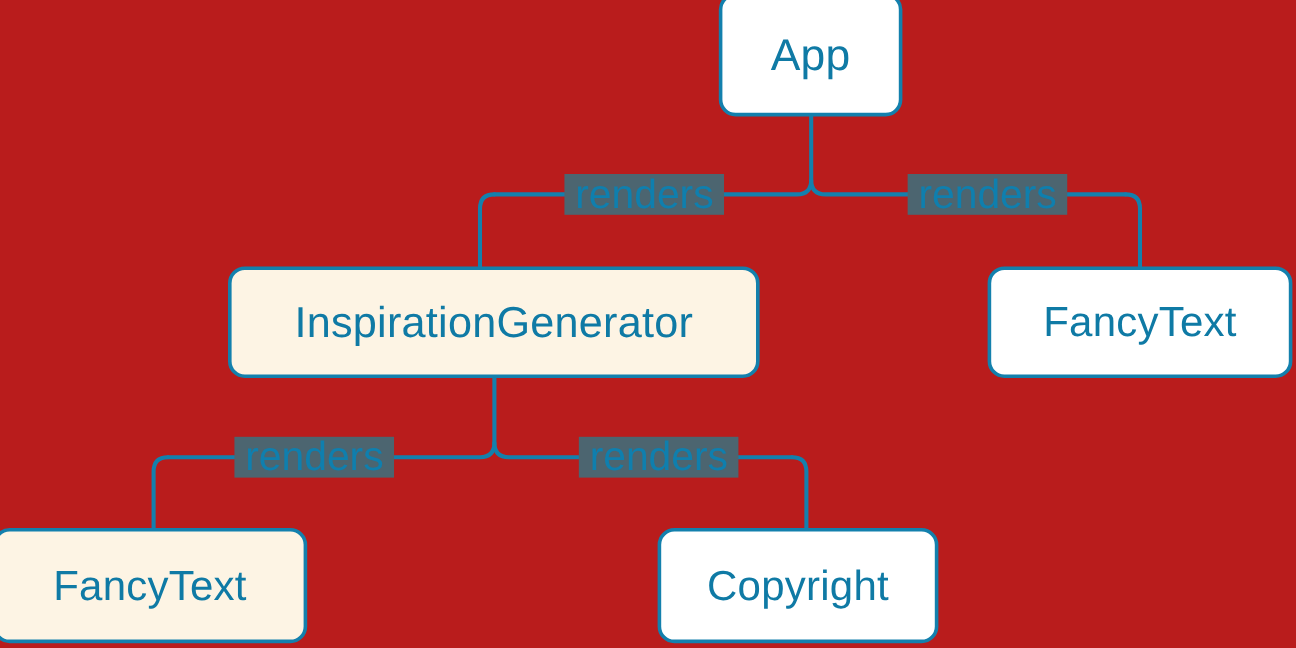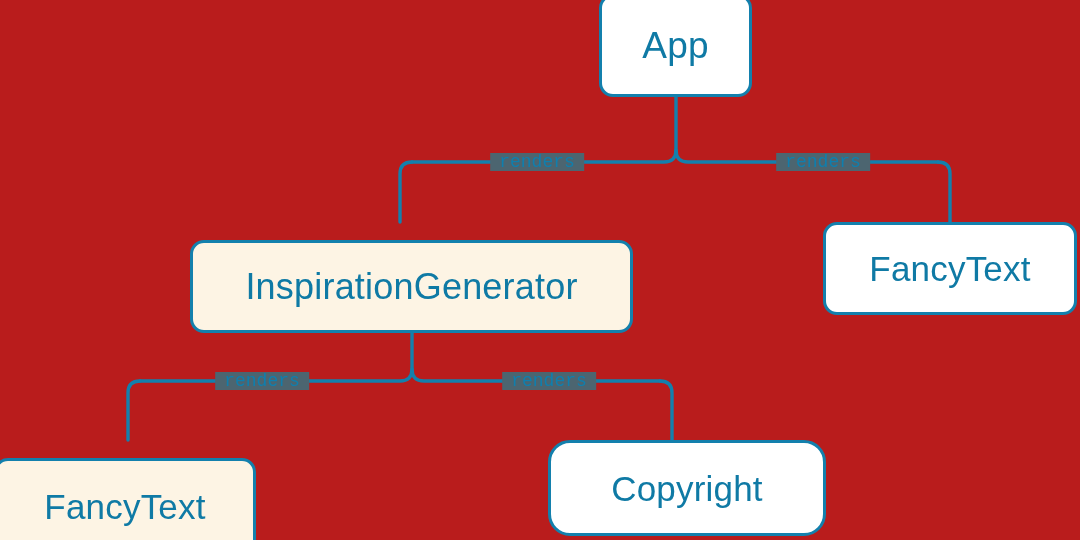--- a/index.html
+++ b/index.html
@@ -34,21 +34,21 @@
     display: flex;
     align-items: center;
     justify-content: center;
     color: #0f7aa5;
     font-weight: 400;
     letter-spacing: 0.2px;
     white-space: nowrap;
     z-index: 2;
   }
   .node.fill-white { background: #ffffff; }
-  .node.fill-cream { background: #fdf4e4; margin-top: 18px; }
+  .node.fill-cream { background: #fdf4e4; }
 
   .node-label {
     display: block;
     line-height: 1;
   }
 
   
   #node-app {
     left: 599px; top: -6px; width: 153px; height: 103px;
     font-size: 37px;
@@ -59,37 +59,35 @@
   }
   #node-fancytext-right {
     left: 823px; top: 222px; width: 254px; height: 93px;
     font-size: 35px;
   }
   #node-fancytext-bottom {
     left: -6px; top: 440px; width: 262px; height: 96px;
     font-size: 35px;
   }
   #node-copyright {
-    left: 548px; top: 440px; width: 278px; height: 96px;
+    left: 548px; top: 440px; width: 234px; height: 96px;
     font-size: 35px;
-    border-radius: 22px;
   }
 
   
   .edge-label {
     position: absolute;
     color: #0f7fae;
-    font-size: 18px;
+    font-size: 34px;
     line-height: 1;
     transform: translate(-50%, -50%);
     white-space: nowrap;
     z-index: 3;
     background: #4c6570;
     padding: 0 9px;
-    font-family: Liberation Mono, monospace;
   }
   #edge-label-app-inspiration { left: 537px; top: 162px; }
   #edge-label-app-fancytext   { left: 823px; top: 162px; }
   #edge-label-ig-fancytext    { left: 262px; top: 381px; }
   #edge-label-ig-copyright    { left: 549px; top: 381px; }
 </style>
 </head>
 <body>
 
 <div id="diagram">

